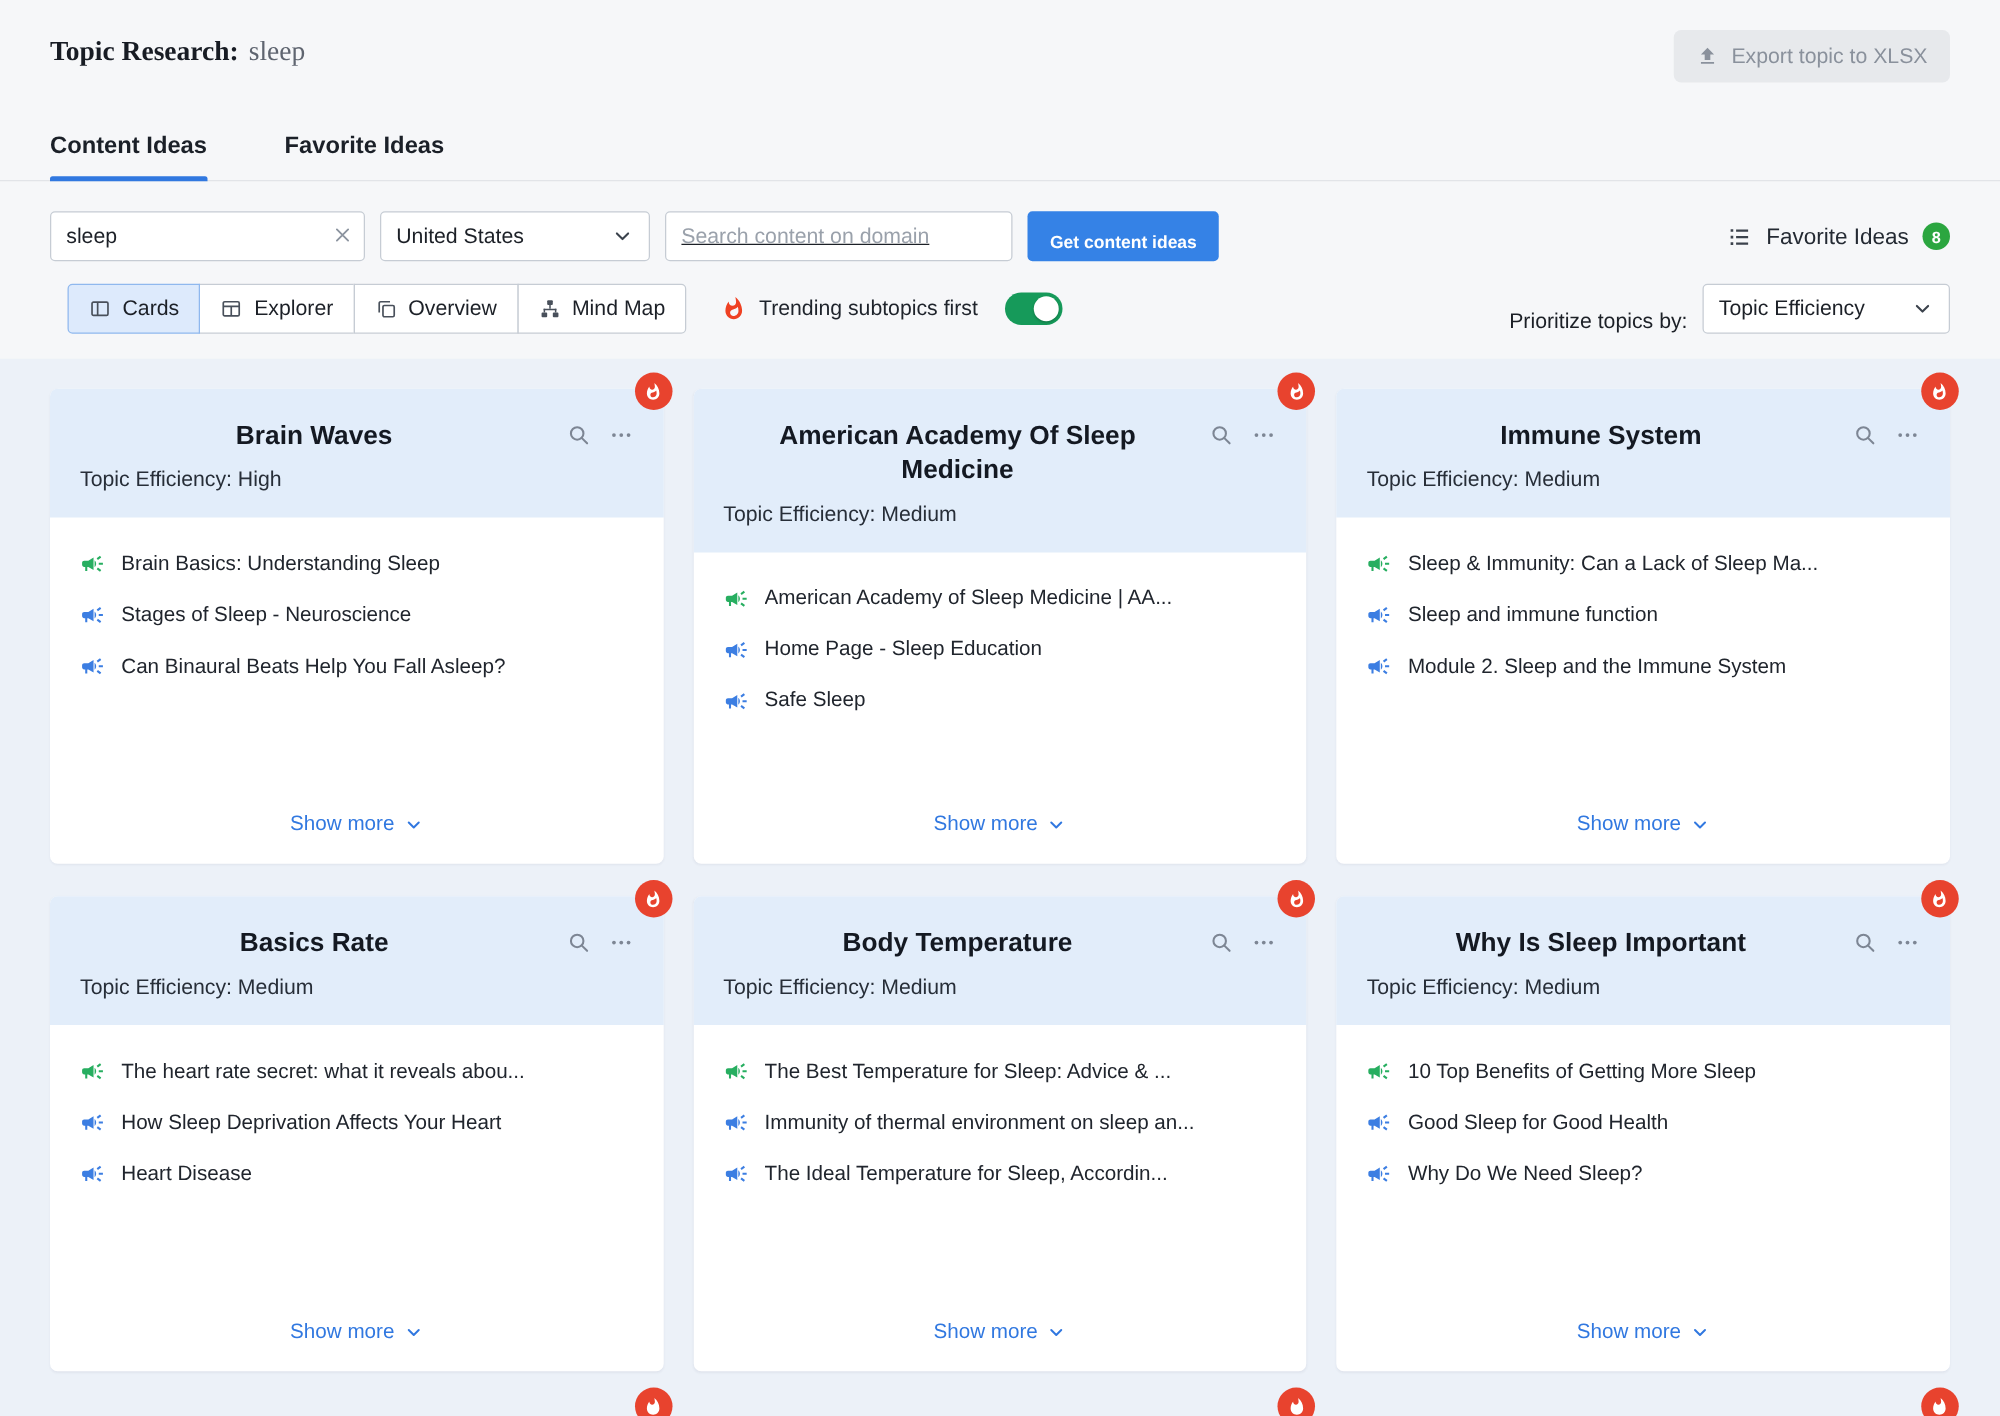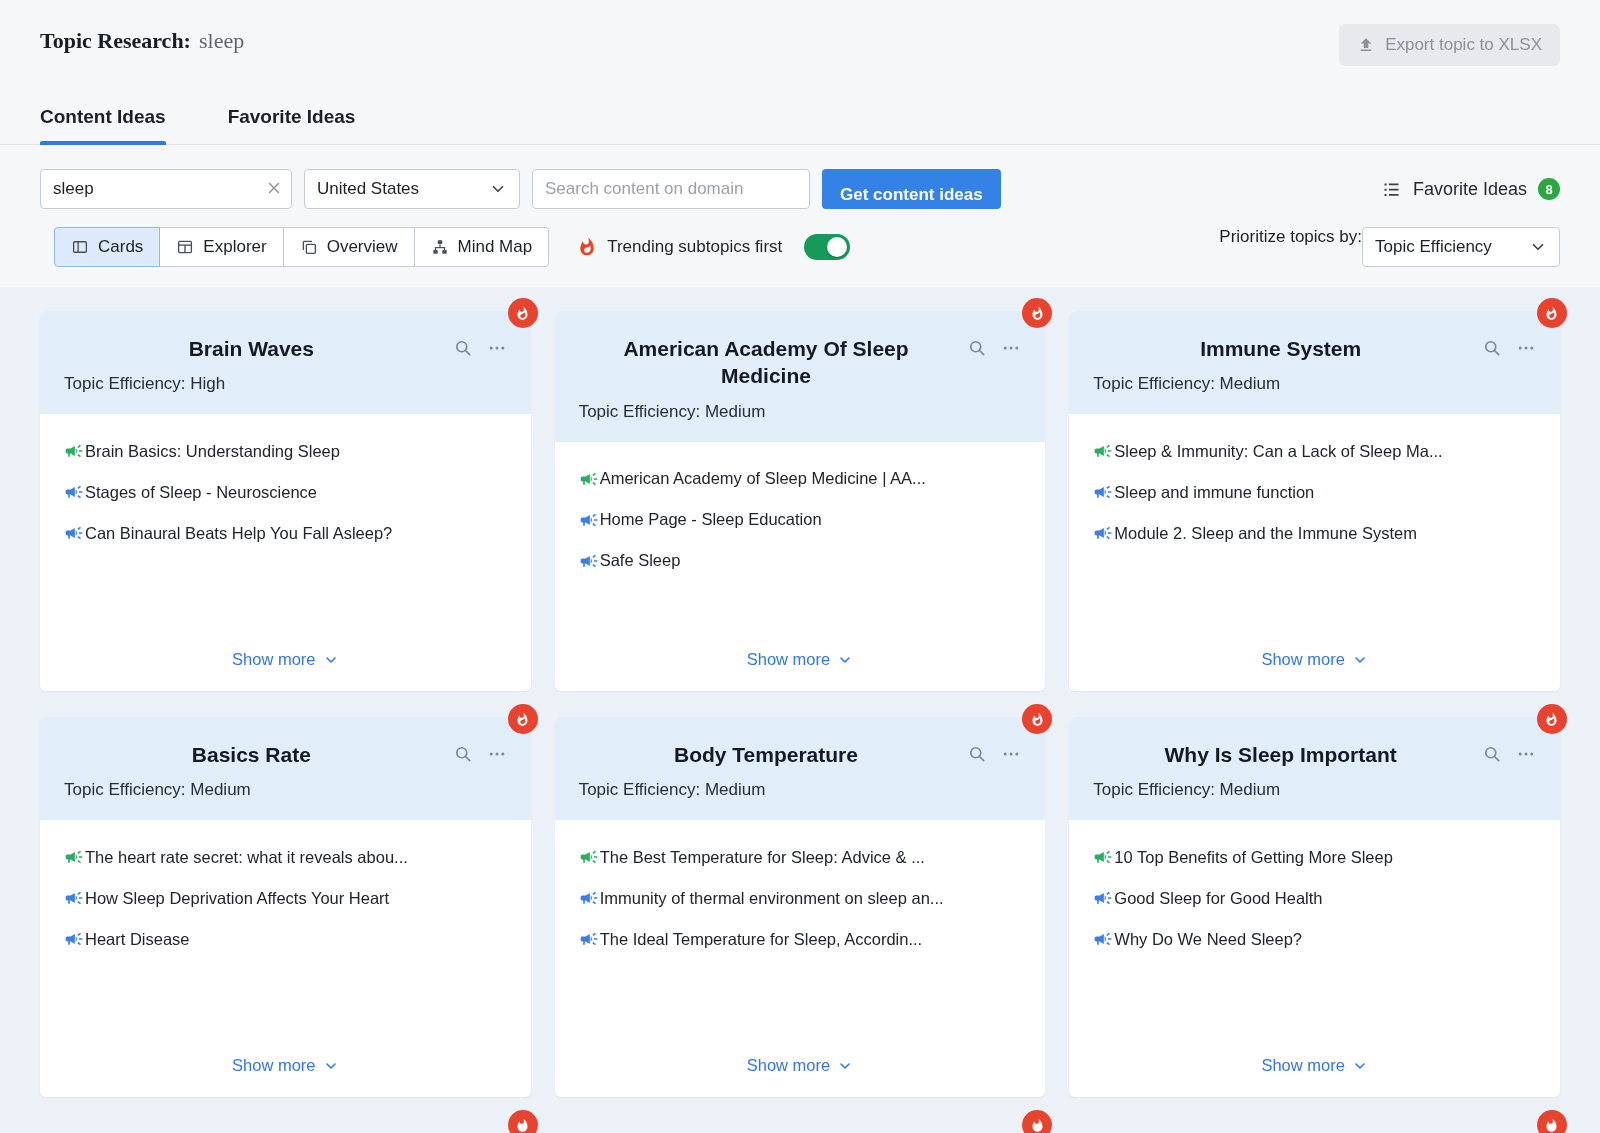--- a/index.html
+++ b/index.html
@@ -39,24 +39,24 @@
   }
   .text-input::placeholder { color: #9aa1ab; }
   .clear-x { position: absolute; right: 9px; top: 10px; width: 18px; height: 18px; color: #8d95a0; cursor: pointer; }
   .select-box {
     height: 40px; background: #fff; border: 1px solid #c6ccd4; border-radius: 4px;
     display: flex; align-items: center; justify-content: space-between; gap: 10px;
     padding: 0 12px; font-size: 17px; cursor: pointer; white-space: nowrap;
   }
   .country-select { width: 216px; }
   .domain-box { width: 278px; position: relative; }
-  .domain-box .text-input { padding-right: 20px; }
+  .domain-box .text-input { padding-right: 20px; text-decoration: underline; }
   .primary-btn {
     height: 40px; padding: 16px 18px; background: #3582e6; color: #fff; border: none; border-radius: 4px;
-    font-size: 17px; font-weight: 600; font-family: inherit; cursor: pointer;
+    font-size: 14px; font-weight: 600; font-family: inherit; cursor: pointer;
   }
   .fav-ideas { margin-left: auto; display: flex; align-items: center; gap: 11px; cursor: pointer; }
   .fav-ideas .label { font-size: 18px; color: #242a33; }
   .count-badge {
     width: 22px; height: 22px; border-radius: 50%; background: #2ba640; color: #fff;
     font-size: 13px; font-weight: 700; display: flex; align-items: center; justify-content: center;
   }
 
   
   .toolbar-row { display: flex; align-items: center; margin: 18px 40px 20px 40px; }
@@ -68,42 +68,42 @@
   }
   .seg-btn:first-child { border-radius: 4px 0 0 4px; margin-left: 14px; align-items: center; }
   .seg-btn:last-child { border-radius: 0 4px 4px 0; }
   .seg-btn.active { background: #ddeafc; border-color: #8fb8ee; z-index: 1; }
   .seg-btn .icon { color: #49505b; }
   .trending { display: flex; align-items: center; gap: 10px; margin-left: 28px; }
   .trending .flame { color: #ef4123; }
   .trending .label { font-size: 17px; color: #1e232b; }
   .toggle { width: 46px; height: 26px; border-radius: 13px; background: #169a5a; position: relative; margin-left: 12px; cursor: pointer; }
   .toggle .knob { position: absolute; top: 3px; right: 3px; width: 20px; height: 20px; border-radius: 50%; background: #fff; box-shadow: 0 1px 2px rgba(0,0,0,.25); }
-  .prioritize { margin-left: auto; display: flex; align-items: flex-start; }
+  .prioritize { margin-left: auto; display: flex; align-items: flex-end; gap: 12px; }
   .prioritize .label { font-size: 17px; color: #1c2027; }
   .prioritize .select-box { min-width: 198px; }
 
   
   .cards-section { flex: 1 1 auto; min-height: 0; background: #ecf1f8; padding: 24px 40px 0 40px; overflow: hidden; }
   .cards-grid { display: grid; grid-template-columns: repeat(3, 1fr); column-gap: 24px; row-gap: 26px; }
   .card {
     position: relative; background: #fff; border-radius: 6px; min-height: 380px;
     display: flex; flex-direction: column; box-shadow: 0 1px 2px rgba(30,40,60,.06);
   }
   .fire-badge {
     position: absolute; top: -13px; right: -7px; width: 30px; height: 30px; border-radius: 50%;
     background: #e8432e; color: #fff; display: flex; align-items: center; justify-content: center; z-index: 2;
   }
   .card-header { background: #e2edfa; border-radius: 6px 6px 0 0; padding: 24px 24px 20px 24px; }
   .card-header-top { display: flex; align-items: flex-start; gap: 14px; }
   .card-title { flex: 1 1 auto; margin: 0; font-size: 21px; font-weight: 700; color: #141922; line-height: 1.3; text-align: center; }
   .card-icon { color: #7d8694; cursor: pointer; margin-top: 3px; }
   .card-eff { margin-top: 12px; font-size: 17px; color: #272e38; }
   .card-body { flex: 1 1 auto; display: flex; flex-direction: column; padding: 27px 24px 16px 24px; }
-  .list-item { display: flex; align-items: center; gap: 1px; margin-bottom: 21px; cursor: pointer; min-width: 0; }
+  .list-item { display: flex; align-items: center; gap: 13px; margin-bottom: 21px; cursor: pointer; min-width: 0; }
   .megaphone.green { color: #27ae60; }
   .megaphone.blue { color: #3c7ee2; }
   .item-text { font-size: 16.5px; color: #20252d; white-space: nowrap; overflow: hidden; text-overflow: ellipsis; }
   .show-more { margin-top: auto; align-self: center; display: flex; align-items: center; gap: 7px; color: #3178e0; font-size: 16.5px; font-weight: 500; padding: 8px 0 6px 0; cursor: pointer; }
   .card-stub { position: relative; height: 26px; }
 </style>
 </head>
 <body>
 
 <div class="top-bar">

